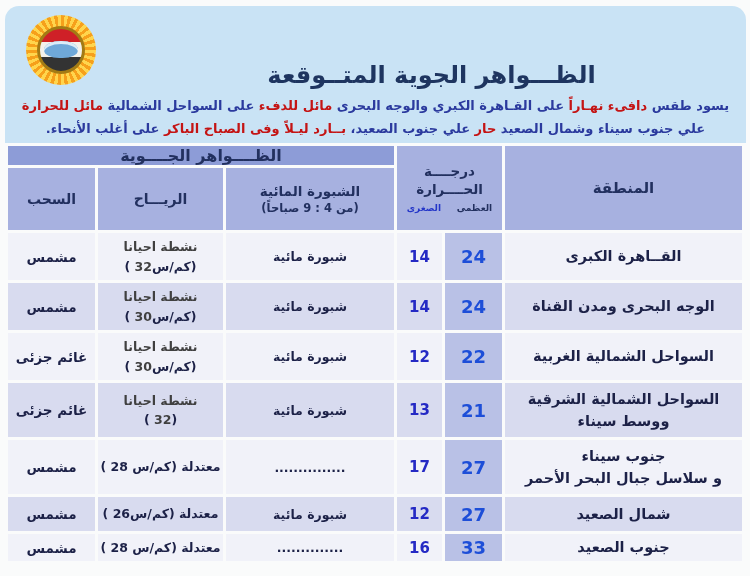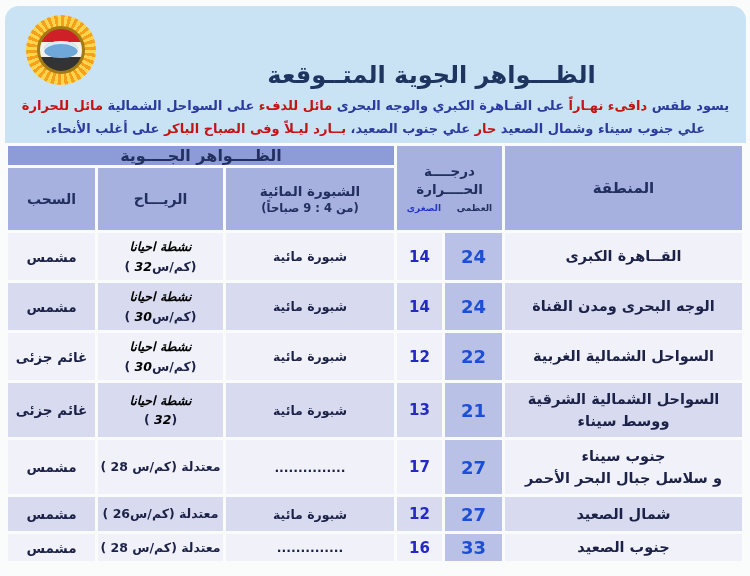--- a/index.html
+++ b/index.html
@@ -58,21 +58,21 @@
   .th-fog-1{font-size:13.5px;}
   .th-fog-2{font-size:11.5px;margin-top:2px;}
   .th-wind,.th-cloud{font-size:14px;}
   .row-light td{background:#f1f2f9;}
   .row-dark td{background:#d8dbef;}
   .fx td.max-cell{background:#b9c1e6;color:#1d4ed8;font-size:18px;}
   .fx td.min-cell{color:#2429c4;font-size:15px;}
   .fx td.region-cell{color:#1c2147;font-size:14.5px;line-height:1.55;}
   .fx td.fog-cell{color:#1c2147;font-size:12.5px;}
   .fx td.wind-cell{font-size:12.5px;line-height:1.55;}
-  .wind-red{color:#000000;font-style:italic;}
+  .wind-red{color:#404040;}
   .wind-navy{color:#1c2147;}
   .wind-speed{unicode-bidi:isolate;direction:ltr;display:inline-block;}
   .fx td.cloud-cell{color:#1c2147;font-size:13.5px;}
 </style>
 </head>
 <body>
 
 <div class="page">
   <div class="sky">
     <div class="hdr">

